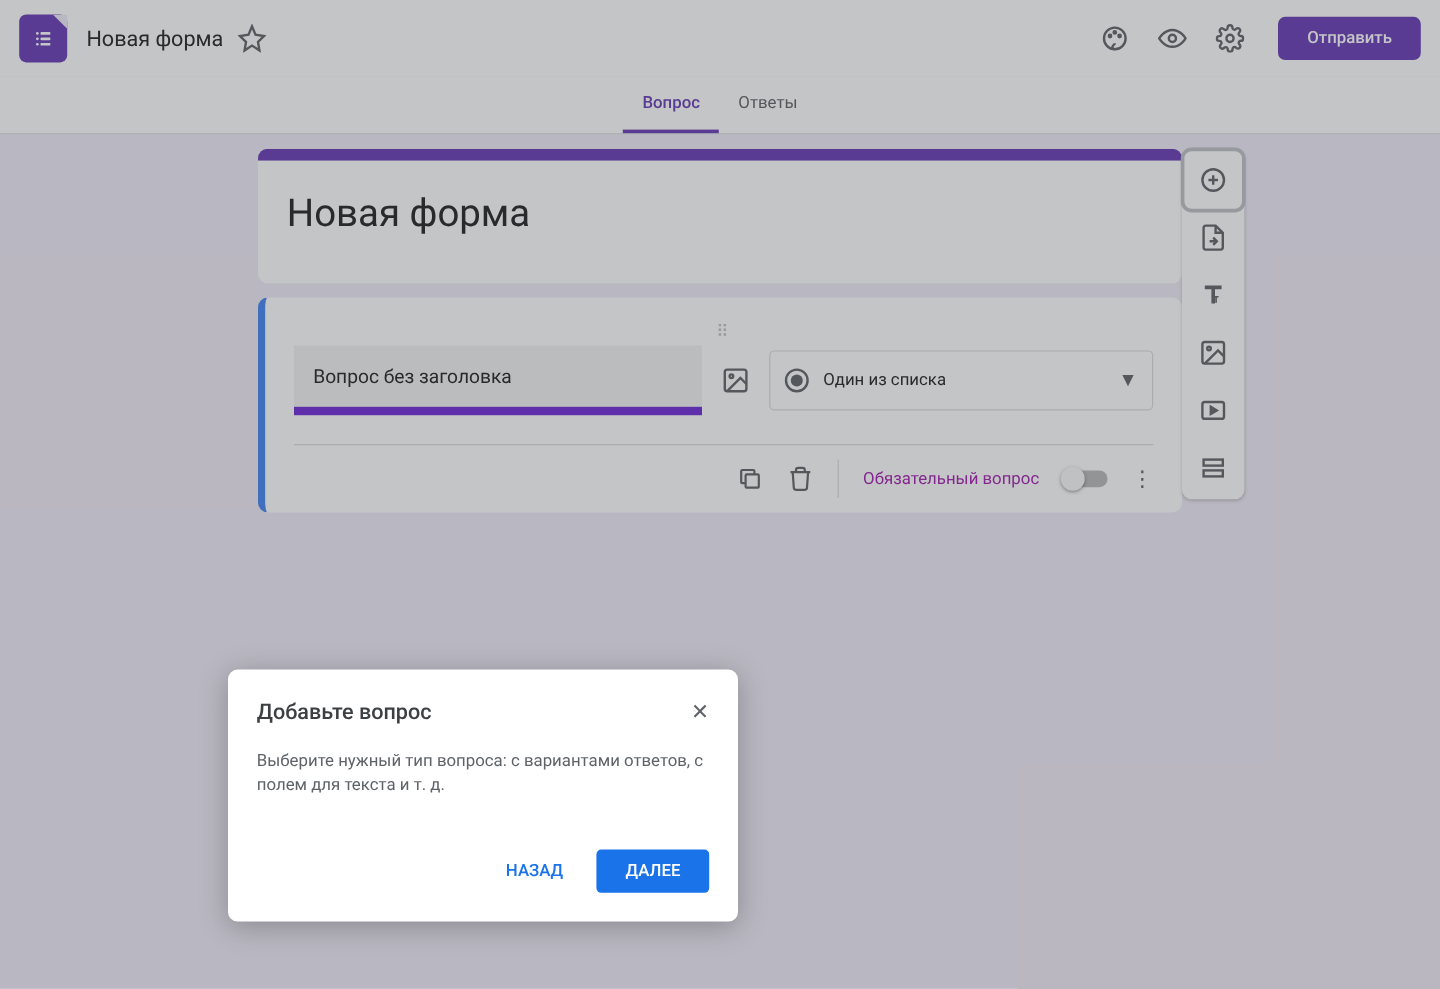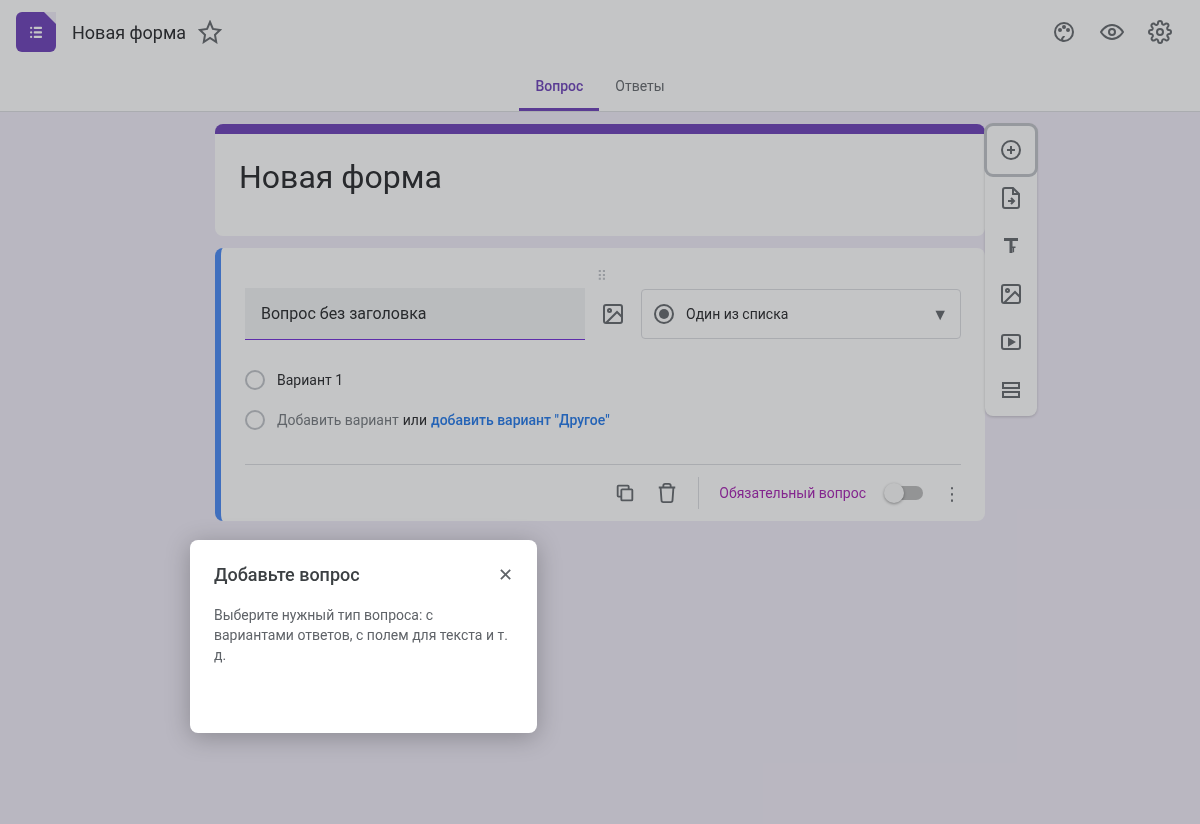--- a/index.html
+++ b/index.html
@@ -27,21 +27,21 @@
 
 
 .title-card { background: #fff; border-radius: 8px; border-top: 10px solid #673ab7; padding: 24px; margin-bottom: 12px; }
 .form-title { font-size: 32px; color: #202124; margin-bottom: 16px; font-weight: 400; }
 .form-desc { font-size: 14px; color: #70757a; }
 
 
 .q-card { background: #fff; border-radius: 8px; border-left: 6px solid #4285f4; padding: 20px 24px 0; position: relative; }
 .drag-dots { text-align: center; color: #bdc1c6; font-size: 14px; letter-spacing: 2px; height: 16px; cursor: move; }
 .q-row1 { display: flex; align-items: center; gap: 16px; margin-top: 4px; }
-.q-title-input { flex: 1; background: #f1f3f4; border: none; border-bottom: 1px solid #6d28d9; padding: 16px; font-size: 16px; color: #202124; }
+.q-title-input { flex: 1; background: #f1f3f4; border: none; border-bottom: 7px solid #6d28d9; padding: 16px; font-size: 16px; color: #202124; }
 .img-btn { color: #5f6368; cursor: pointer; }
 .type-select { flex: 1; max-width: 320px; border: 1px solid #dadce0; border-radius: 4px; padding: 14px 12px; display: flex; align-items: center; cursor: pointer; justify-content: flex-end; }
 .type-select .radio-ico { width: 20px; height: 20px; border: 2px solid #5f6368; border-radius: 50%; display: inline-flex; align-items: center; justify-content: center; margin-right: 12px; }
 .type-select .radio-ico::after { content: ""; width: 10px; height: 10px; background: #5f6368; border-radius: 50%; }
 .type-select .sel-label { font-size: 14px; color: #202124; flex: 1; }
 .type-select .chev { color: #5f6368; }
 
 .options { padding: 20px 0 0; }
 .opt-row { display: flex; align-items: center; padding: 10px 0; }
 .opt-radio { width: 20px; height: 20px; border: 2px solid #bdc1c6; border-radius: 50%; margin-right: 12px; }
@@ -57,21 +57,21 @@
 .toggle { width: 37px; height: 14px; background: #b9b9b9; border-radius: 7px; position: relative; cursor: pointer; }
 .toggle::after { content: ""; position: absolute; width: 20px; height: 20px; background: #fafafa; border-radius: 50%; top: -3px; left: -2px; box-shadow: 0 1px 3px rgba(0,0,0,0.4); }
 .more { color: #5f6368; cursor: pointer; font-size: 18px; }
 
 
 .side-toolbar { position: absolute; left: 985px; top: 12px; width: 52px; background: #fff; border-radius: 8px; box-shadow: 0 1px 3px rgba(0,0,0,0.2); display: flex; flex-direction: column; align-items: center; padding: 4px 0; gap: 4px; }
 .side-toolbar .t-item { width: 44px; height: 44px; display: flex; align-items: center; justify-content: center; color: #5f6368; cursor: pointer; border-radius: 4px; }
 .side-toolbar .t-item.hl { outline: 3px solid #bdc1c6; outline-offset: 2px; border-radius: 4px; }
 
 
-.popover { position: absolute; left: 190px; top: 540px; width: 347px; background: #fff; border-radius: 8px; box-shadow: 0 4px 24px rgba(0,0,0,0.25); padding: 24px; z-index: 10; }
+.popover { position: absolute; left: 190px; top: 558px; width: 425px; background: #fff; border-radius: 8px; box-shadow: 0 4px 24px rgba(0,0,0,0.25); padding: 24px; z-index: 10; }
 .pop-head { display: flex; justify-content: space-between; align-items: center; margin-bottom: 20px; }
 .pop-title { font-size: 18px; color: #3c4043; font-weight: 500; }
 .pop-close { color: #5f6368; cursor: pointer; font-size: 18px; }
 .pop-body { font-size: 14px; color: #5f6368; line-height: 20px; margin-bottom: 44px; }
 .pop-actions { display: flex; justify-content: flex-end; gap: 8px; }
 .pop-back { background: none; border: none; color: #1a73e8; font-weight: 500; padding: 10px 20px; font-size: 14px; cursor: pointer; }
 .pop-next { background: #1a73e8; color: #fff; border: none; border-radius: 4px; font-weight: 500; padding: 10px 24px; font-size: 14px; cursor: pointer; }
 
 
 .scrim { position: absolute; inset: 0; background: rgba(60,64,67,0.3); z-index: 5; }
@@ -113,20 +113,21 @@
         <path d="M1 12s4-7 11-7 11 7 11 7-4 7-11 7S1 12 1 12z"></path>
         <circle cx="12" cy="12" r="3"></circle>
       </svg>
   </span>
   <span class="h-icon">
     <svg width="24" height="24" viewBox="0 0 24 24" fill="none" stroke="currentColor" stroke-width="2">
         <circle cx="12" cy="12" r="3"></circle>
         <path d="M19.4 15a1.7 1.7 0 0 0 .3 1.8l.1.1a2 2 0 1 1-2.8 2.8l-.1-.1a1.7 1.7 0 0 0-1.8-.3 1.7 1.7 0 0 0-1 1.5V21a2 2 0 1 1-4 0v-.1a1.7 1.7 0 0 0-1-1.5 1.7 1.7 0 0 0-1.8.3l-.1.1a2 2 0 1 1-2.8-2.8l.1-.1a1.7 1.7 0 0 0 .3-1.8 1.7 1.7 0 0 0-1.5-1H3a2 2 0 1 1 0-4h.1a1.7 1.7 0 0 0 1.5-1 1.7 1.7 0 0 0-.3-1.8l-.1-.1a2 2 0 1 1 2.8-2.8l.1.1a1.7 1.7 0 0 0 1.8.3H9a1.7 1.7 0 0 0 1-1.5V3a2 2 0 1 1 4 0v.1a1.7 1.7 0 0 0 1 1.5 1.7 1.7 0 0 0 1.8-.3l.1-.1a2 2 0 1 1 2.8 2.8l-.1.1a1.7 1.7 0 0 0-.3 1.8V9c.3.6.9 1 1.5 1H21a2 2 0 1 1 0 4h-.1a1.7 1.7 0 0 0-1.5 1z"></path>
       </svg>
   </span>
+  <button class="send-btn">Отправить</button>
 </div>
 
 <div class="tabs">
   <div class="tab active">Вопрос</div>
   <div class="tab">Ответы</div>
 </div>
 
 <div class="canvas">
   <div class="form-col">
 
@@ -145,32 +146,20 @@
               <path d="M21 15l-5-5L5 21"></path>
             </svg>
         </span>
         <div class="type-select">
           <span class="radio-ico"></span>
           <span class="sel-label">Один из списка</span>
           <span class="chev">▼</span>
         </div>
       </div>
 
-      <div class="options">
-        <div class="opt-row">
-          <span class="opt-radio"></span>
-          <span class="opt-label">Вариант 1</span>
-        </div>
-        <div class="opt-row">
-          <span class="opt-radio"></span>
-          <span class="opt-add">Добавить вариант</span>
-          <span class="opt-or">или</span>
-          <span class="opt-other">добавить вариант "Другое"</span>
-        </div>
-      </div>
 
       <div class="q-footer">
         <span class="f-icon">
           <svg width="22" height="22" viewBox="0 0 24 24" fill="none" stroke="currentColor" stroke-width="2">
               <rect x="8" y="8" width="12" height="12" rx="1"></rect>
               <path d="M16 8V5a1 1 0 0 0-1-1H5a1 1 0 0 0-1 1v10a1 1 0 0 0 1 1h3"></path>
             </svg>
         </span>
         <span class="f-icon">
           <svg width="22" height="22" viewBox="0 0 24 24" fill="none" stroke="currentColor" stroke-width="2">
@@ -230,13 +219,17 @@
 </div>
 
 <div class="scrim"></div>
 
 <div class="popover">
   <div class="pop-head">
     <div class="pop-title">Добавьте вопрос</div>
     <div class="pop-close">✕</div>
   </div>
   <div class="pop-body">Выберите нужный тип вопроса: с вариантами ответов, с полем для текста и т. д.</div>
+  <div class="pop-actions">
+    <button class="pop-back">НАЗАД</button>
+    <button class="pop-next">ДАЛЕЕ</button>
+  </div>
 </div>
 
 </body></html>

